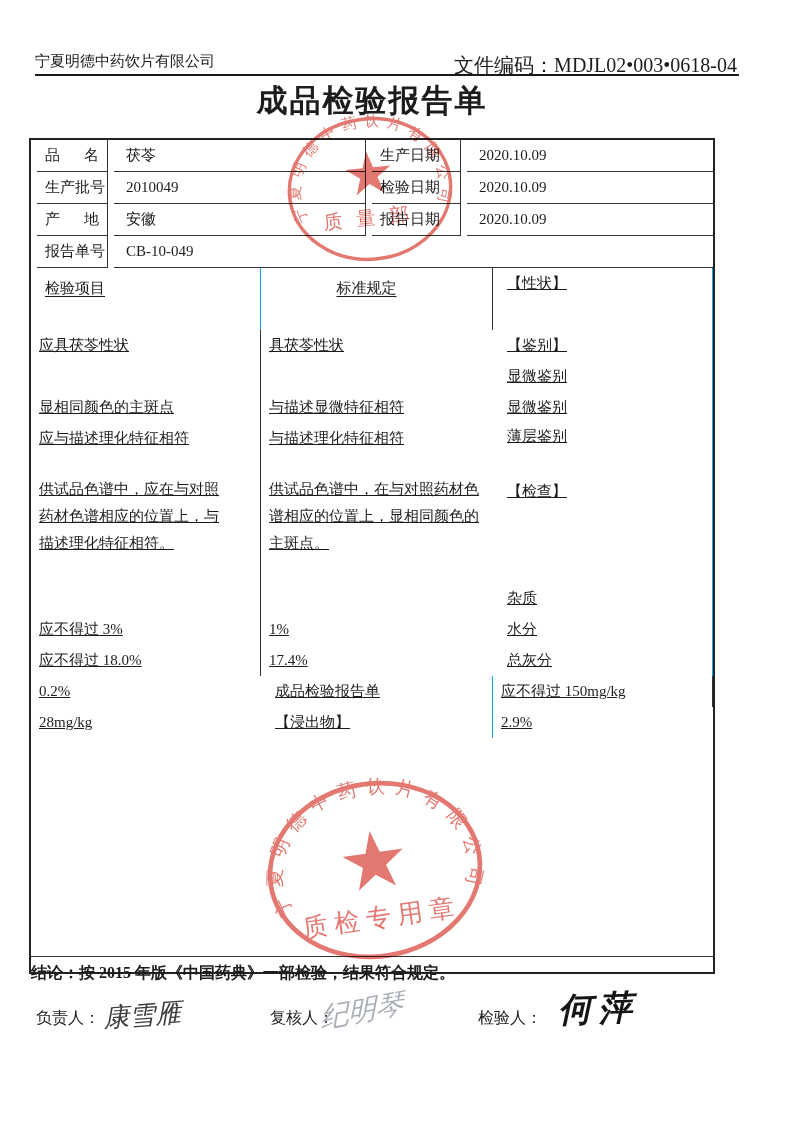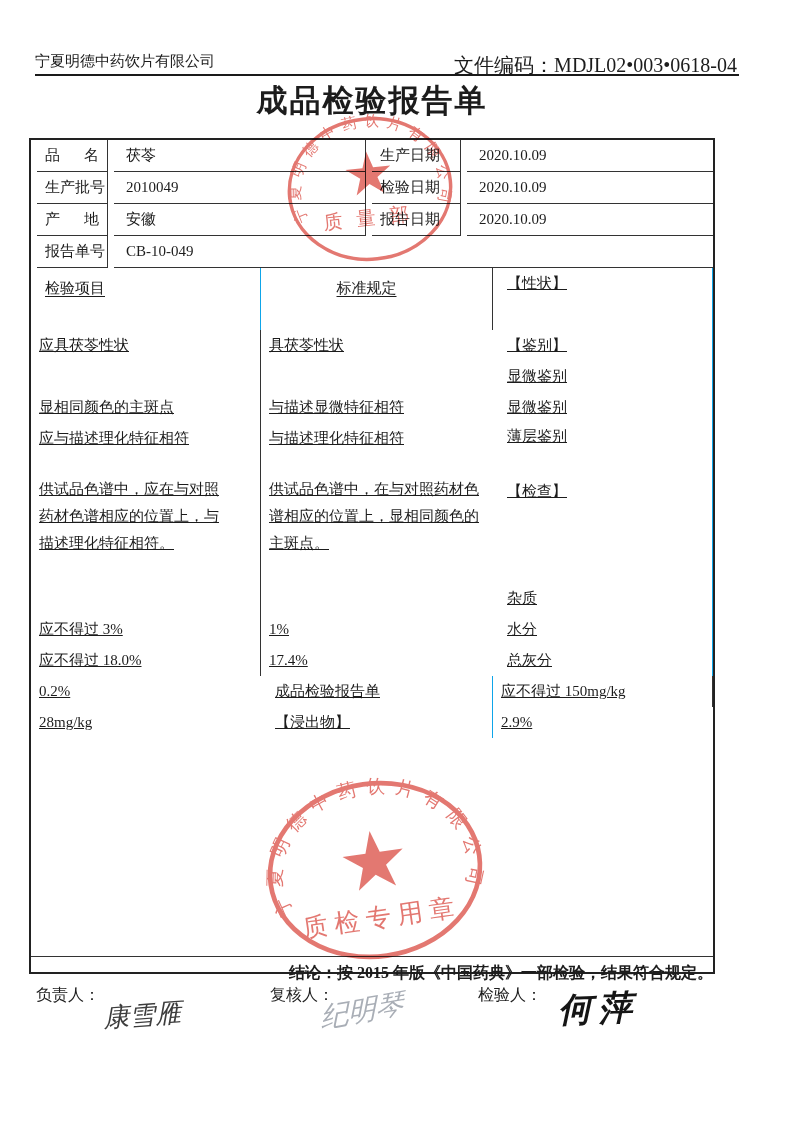--- a/index.html
+++ b/index.html
@@ -37,25 +37,25 @@
   .main-grid > div { font-size:15px; line-height:31px;text-decoration:underline; }
   .main-grid .c1 { border-right:1px solid #0ea5e9; padding-left:14px; }
   .main-grid .c2 { border-right:1px solid #333; padding-left:8px;  padding-right:28px; }
   .main-grid .c3 { padding-left:8px; padding-right:10px; }
   .main-grid .head { line-height:30px; padding-top:5px; text-decoration:underline; text-underline-offset:3px; }
   .main-grid .head.c2, .main-grid .head.c3 { text-align:center; }
   .main-grid .multi { line-height:27px; padding-bottom:26px; }
 
   .conclusion {
     border-top:1px solid #333; height:16px; line-height:32px;
-    text-align:right; font-size:16px; font-weight:600;
+    text-align:left; font-size:16px; font-weight:600;
   }
 
   
-  .foot-label { position:absolute; top:985px; font-size:16px; }
+  .foot-label { position:absolute; top:1008px; font-size:16px; }
   .fl1 { left:36px; } .fl2 { left:270px; } .fl3 { left:478px; }
   .sig { position:absolute; font-style:italic; white-space:nowrap; }
   .sig1 { left:103px; top:998px; font-size:26px; color:#3c3c3c; transform:rotate(-4deg); }
   .sig2 { left:320px; top:992px; font-size:28px; color:#a9aeb6; transform:rotate(-10deg) skewX(-8deg); }
   .sig3 { left:558px; top:986px; font-size:34px; font-weight:bold; color:#151515; letter-spacing:6px; transform:rotate(-2deg); }
 
   
   .stamp { position:absolute; opacity:.82; mix-blend-mode:multiply; pointer-events:none; }
   .stamp-dept { left:278px; top:110px; width:184px; height:158px; transform:rotate(-6deg); }
   .stamp-qc   { left:262px; top:776px; width:226px; height:188px; transform:rotate(-8deg); }

